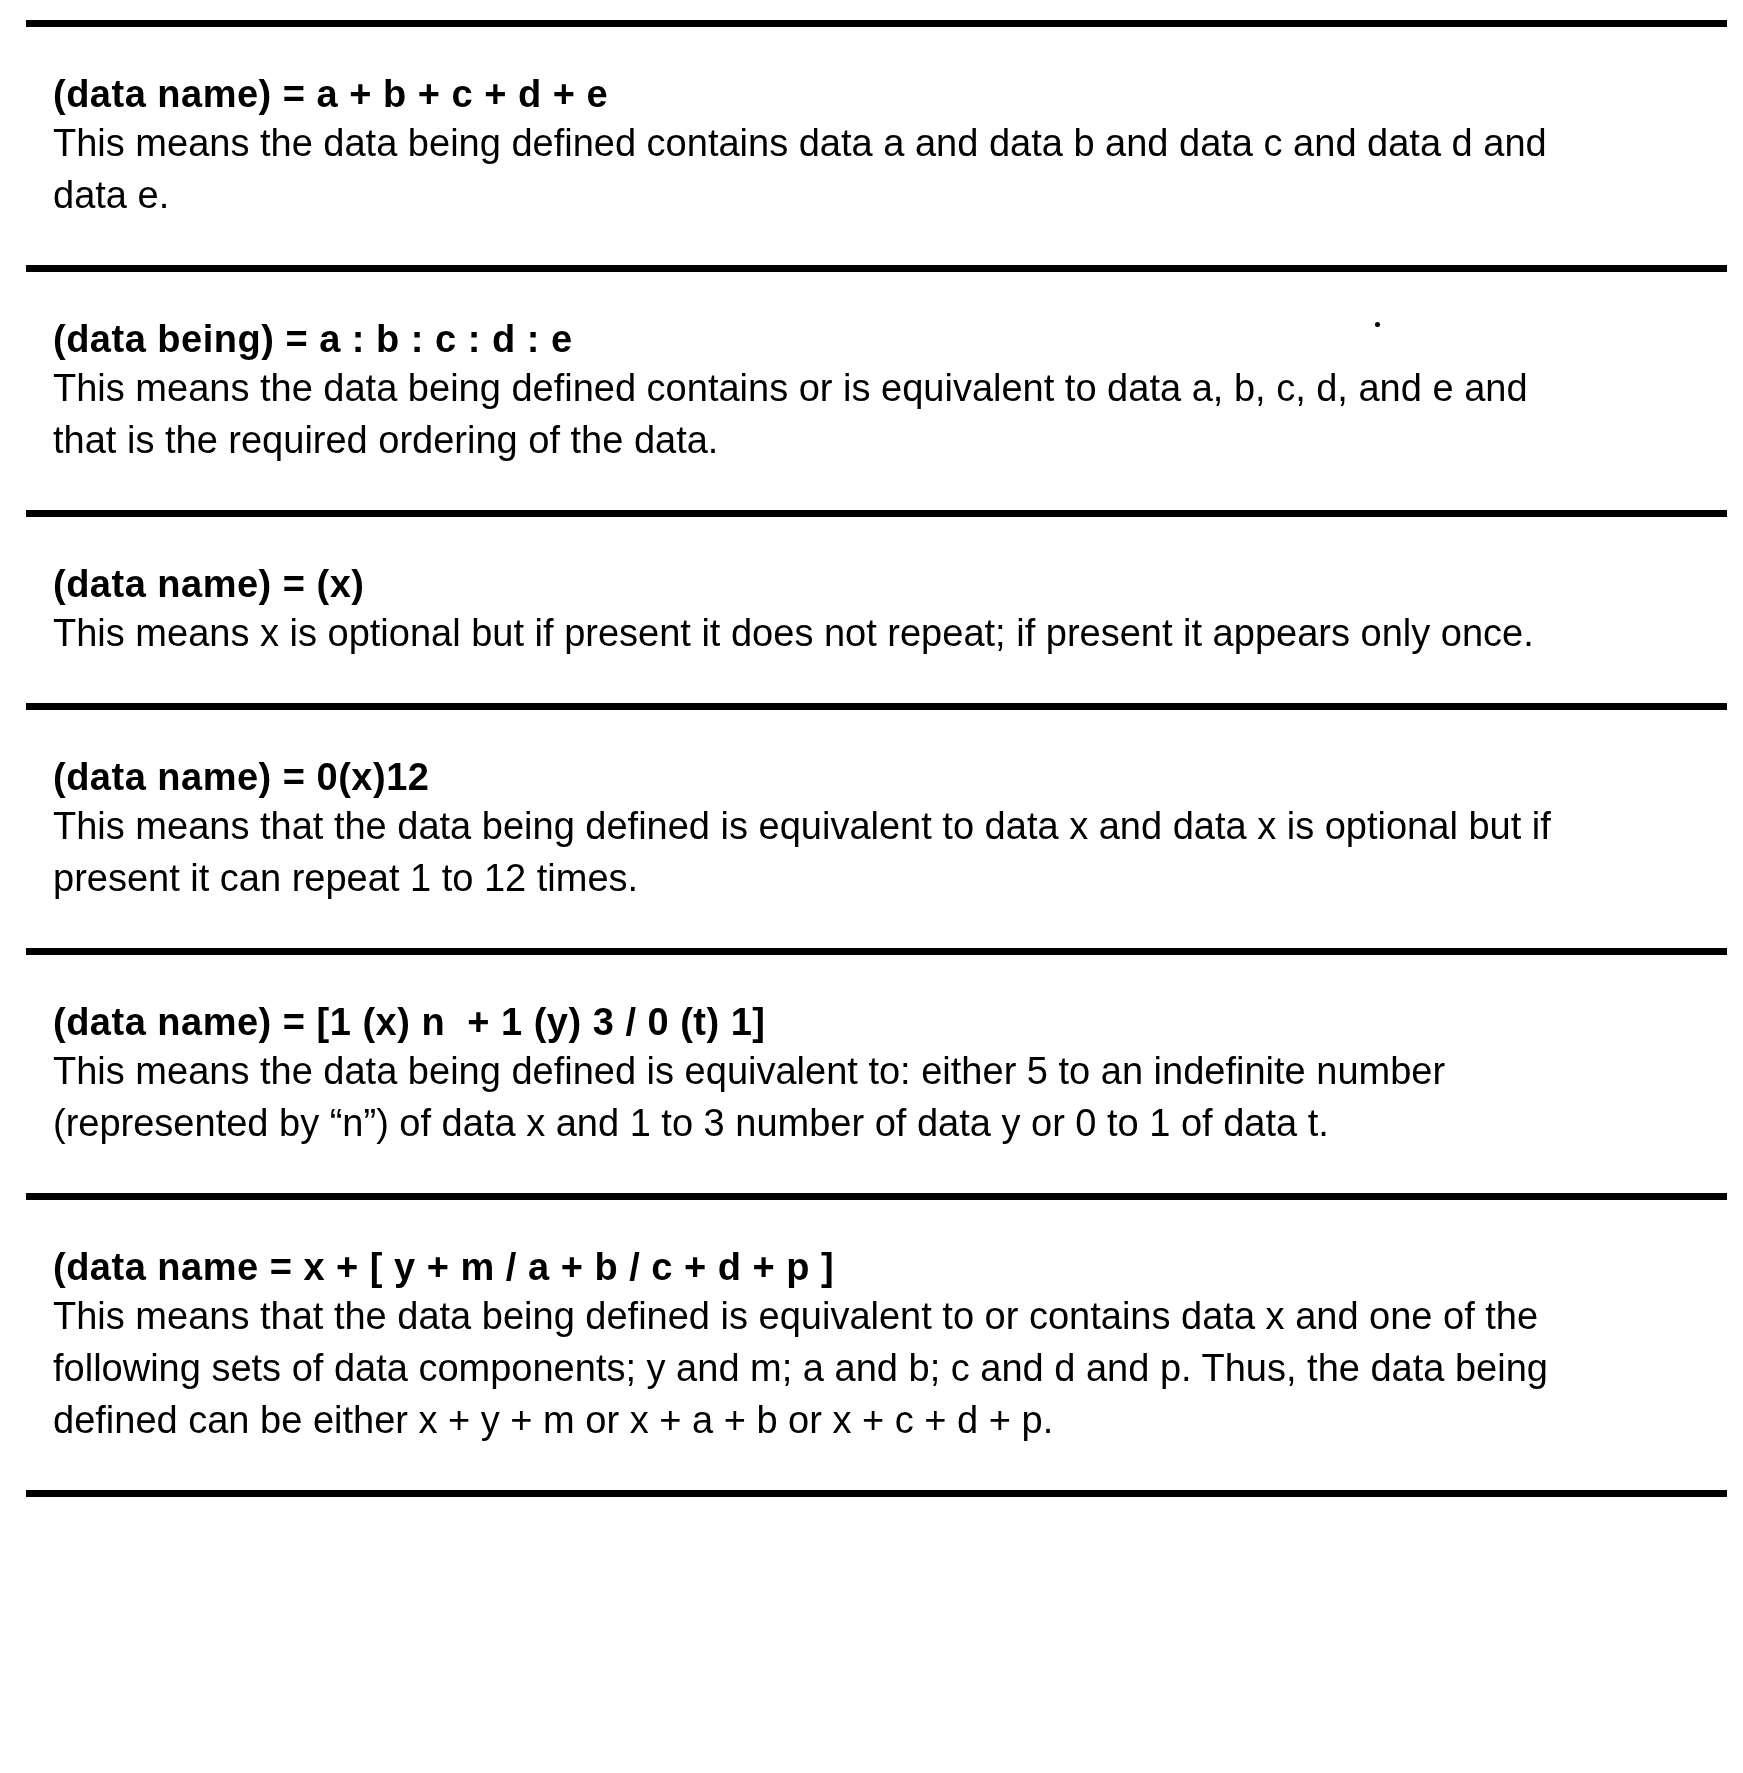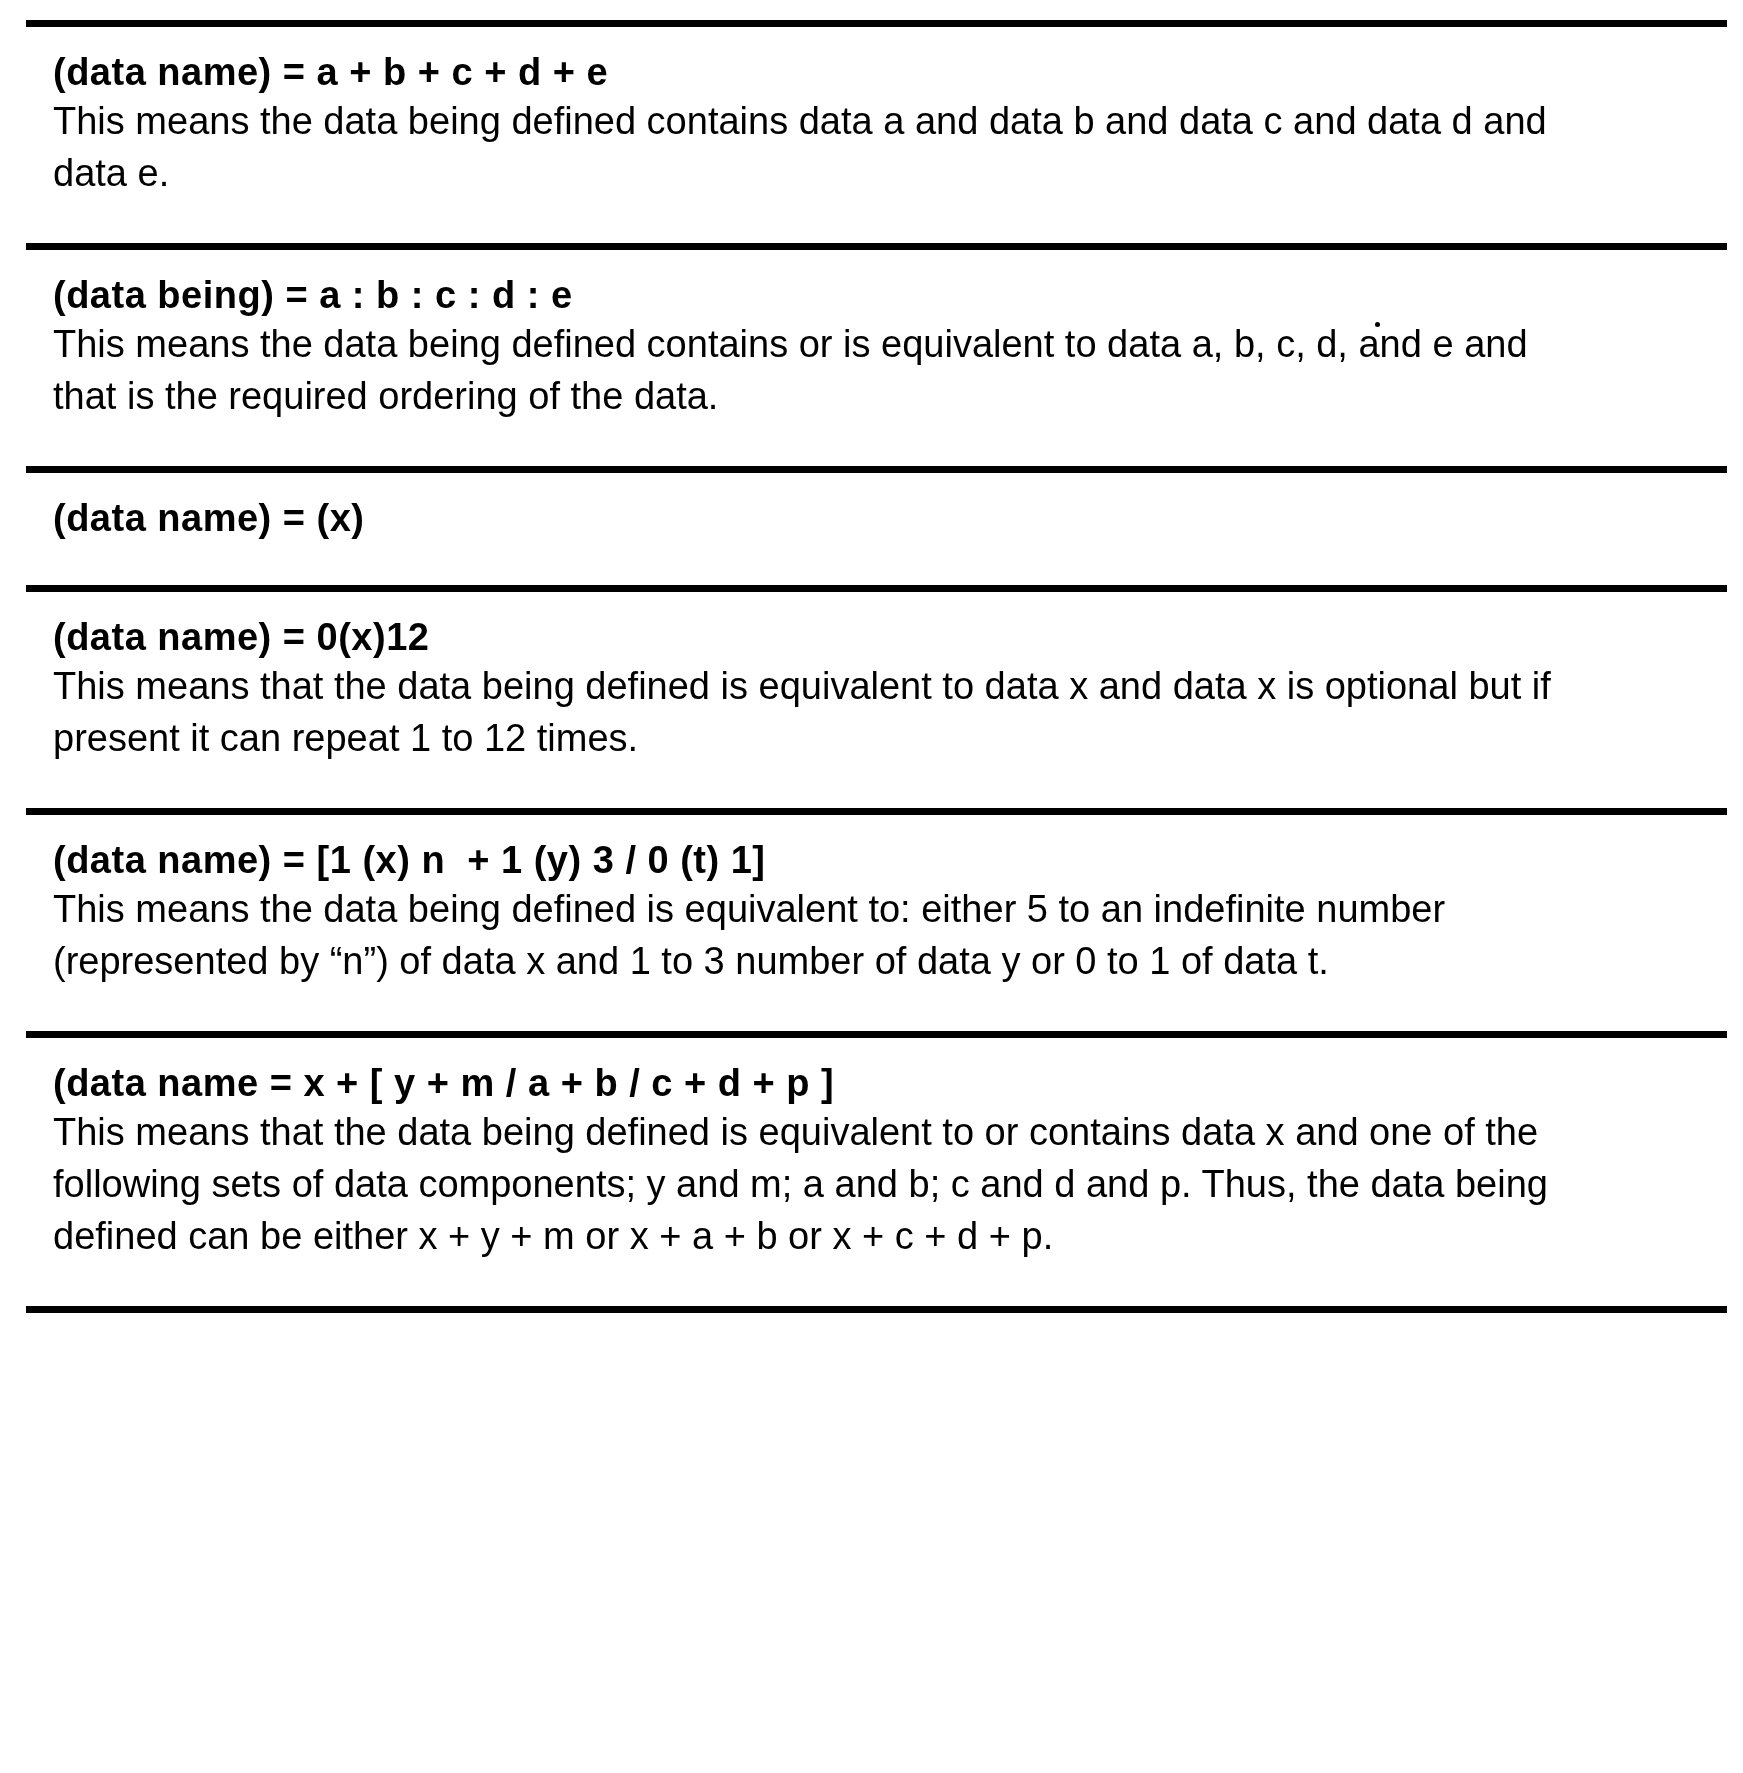--- a/index.html
+++ b/index.html
@@ -17,21 +17,21 @@
   }
   .page {
     padding-top: 20px;
   }
   .rule {
     height: 7px;
     background: #000000;
     margin: 0 16px 0 26px;
   }
   .section {
-    padding: 22px 40px 44px 53px;
+    padding: 44px 40px 44px 53px;
   }
   .heading {
     font-weight: bold;
     font-size: 38px;
     line-height: 46px;
     white-space: pre;
     letter-spacing: 0.5px;
   }
   .body-text {
     font-size: 38px;
@@ -73,20 +73,23 @@
     <div class="body-text">
       <div class="line">This means the data being defined contains or is equivalent to data a, b, c, d, and e and</div>
       <div class="line">that is the required ordering of the data.</div>
     </div>
   </div>
 
   <div class="rule"></div>
 
   <div class="section">
     <div class="heading">(data name) = (x)</div>
+    <div class="body-text">
+      <div class="line">This means x is optional but if present it does not repeat; if present it appears only once.</div>
+    </div>
   </div>
 
   <div class="rule"></div>
 
   <div class="section">
     <div class="heading">(data name) = 0(x)12</div>
     <div class="body-text">
       <div class="line">This means that the data being defined is equivalent to data x and data x is optional but if</div>
       <div class="line">present it can repeat 1 to 12 times.</div>
     </div>

